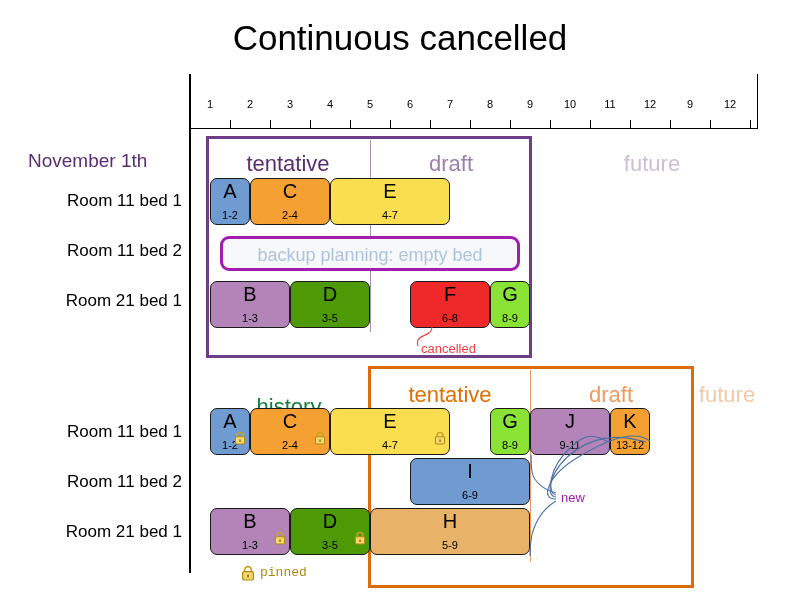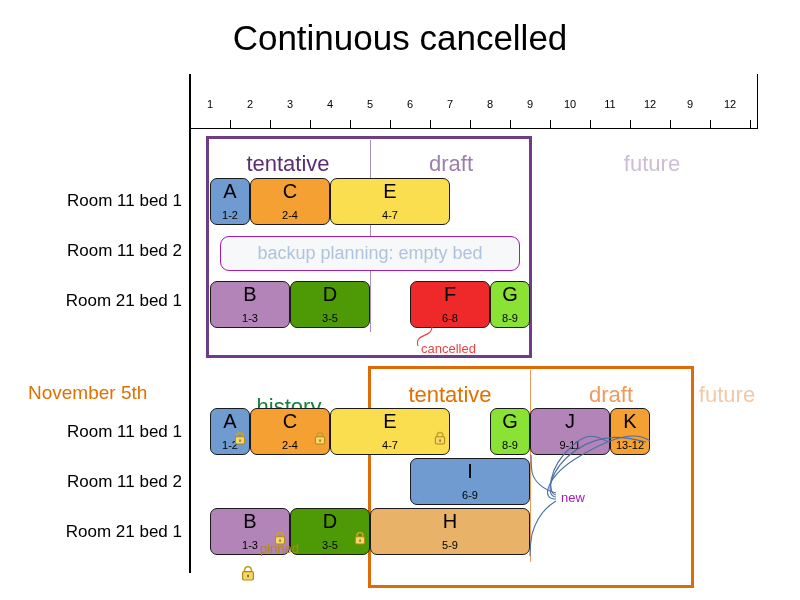--- a/index.html
+++ b/index.html
@@ -29,21 +29,21 @@
   .phaselabel{position:absolute;font-size:22px;white-space:nowrap;text-align:center;}
 
   .vdiv{position:absolute;width:1px;}
 
   
   .task{position:absolute;box-sizing:border-box;border:1.6px solid #1a1a1a;border-radius:7px;overflow:visible;}
   .task .tname{position:absolute;left:0;right:0;top:1px;text-align:center;font-size:20px;color:#000;line-height:22px;}
   .task .tspan{position:absolute;left:0;right:0;bottom:3px;text-align:center;font-size:11px;color:#000;}
   .task .lock{position:absolute;right:3px;bottom:9px;width:12px;height:14px;}
 
-  .ghost{position:absolute;box-sizing:border-box;border:1px solid #a21caf;border-radius:9px;background:#f7f8f9;}
+  .ghost{position:absolute;box-sizing:border-box;border:3px solid #a21caf;border-radius:9px;background:#f7f8f9;}
   .ghost span{display:block;text-align:center;font-size:18px;color:#aec4dd;line-height:33px;}
 
   .annot{position:absolute;font-size:13px;white-space:nowrap;}
   .annot.cancelled{color:#ef4040;}
   .annot.newlbl{color:#a21caf;}
   .annot.pinned{color:#b08a10;font-size:13px;}
 
   svg.overlay{position:absolute;left:0;top:0;width:800px;height:600px;pointer-events:none;}
 </style>
 </head>
@@ -80,20 +80,21 @@
       <div class="tick" style="left: 630px;"></div>
       <div class="ticklabel" style="left: 595px;">11</div>
       <div class="tick" style="left: 670px;"></div>
       <div class="ticklabel" style="left: 635px;">12</div>
       <div class="tick" style="left: 710px;"></div>
       <div class="ticklabel" style="left: 675px;">9</div>
       <div class="tick" style="left: 750px;"></div>
       <div class="ticklabel" style="left: 715px;">12</div>
     </div>
 
+  <div class="daylabel nov1" style="left:28px;top:150px;">November 1th</div>
   <div class="bedlabel" style="left:40px;top:191px;width:142px;">Room 11 bed 1</div>
   <div class="bedlabel" style="left:40px;top:241px;width:142px;">Room 11 bed 2</div>
   <div class="bedlabel" style="left:40px;top:291px;width:142px;">Room 21 bed 1</div>
 
   <div class="framebox purple" style="left:206px;top:136px;width:326px;height:222px;"></div>
   <div class="vdiv" style="left:370px;top:140px;height:192px;background:#a98dba;"></div>
 
   <div class="phaselabel" style="left:208px;top:151px;width:160px;color:#5b2d72;">tentative</div>
   <div class="phaselabel" style="left:372px;top:151px;width:158px;color:#9d7fae;">draft</div>
   <div class="phaselabel" style="left:552px;top:151px;width:200px;color:#cdbdd6;">future</div>
@@ -128,21 +129,20 @@
         <div class="tspan">6-8</div>
       </div>
       <div class="task" style="left: 490px; top: 281px; width: 40px; height: 47px; background: rgb(138, 226, 52);">
         <div class="tname">G</div>
         <div class="tspan">8-9</div>
       </div>
     </div>
 
   <div class="annot cancelled" style="left:421px;top:341px;">cancelled</div>
 
-  <div class="daylabel nov5" style="left:28px;top:382px;">November 5th</div>
   <div class="bedlabel" style="left:40px;top:422px;width:142px;">Room 11 bed 1</div>
   <div class="bedlabel" style="left:40px;top:472px;width:142px;">Room 11 bed 2</div>
   <div class="bedlabel" style="left:40px;top:522px;width:142px;">Room 21 bed 1</div>
 
   <div class="framebox orange" style="left:368px;top:366px;width:326px;height:222px;"></div>
   <div class="vdiv" style="left:530px;top:370px;height:192px;background:#e89b5e;"></div>
 
   <div class="phaselabel" style="left:212px;top:394px;width:154px;color:#15803d;">history</div>
   <div class="phaselabel" style="left:372px;top:382px;width:156px;color:#e07000;">tentative</div>
   <div class="phaselabel" style="left:532px;top:382px;width:158px;color:#ef9a5c;">draft</div>
@@ -211,21 +211,21 @@
           </svg></div>
       </div>
       <div class="task" style="left: 370px; top: 508px; width: 160px; height: 47px; background: rgb(232, 179, 104);">
         <div class="tname">H</div>
         <div class="tspan">5-9</div>
       </div>
     </div>
 
   <div class="annot newlbl" style="left:561px;top:490px;">new</div>
 
-  <div class="annot pinned" style="left:260px;top:541px;">pinned</div>
+  <div class="annot pinned" style="left:260px;top:565px;font-family:Liberation Mono, monospace;">pinned</div>
   <div style="position:absolute;left:241px;top:565px;width:14px;height:16px;">
     <svg viewBox="0 0 14 16" width="14" height="16">
         <path d="M3.6 7 V5.1 a3.4 3.4 0 0 1 6.8 0 V7" fill="none" stroke="#c9a227" stroke-width="1.7"></path>
         <rect x="1.6" y="6.6" width="10.8" height="8.4" rx="1.4" fill="#f5d76e" stroke="#b08a10" stroke-width="1.2"></rect>
         <rect x="6.2" y="9.4" width="1.7" height="3.2" rx="0.8" fill="#8a6d0b"></rect>
       </svg>
   </div>
 
   <svg class="overlay">
 

